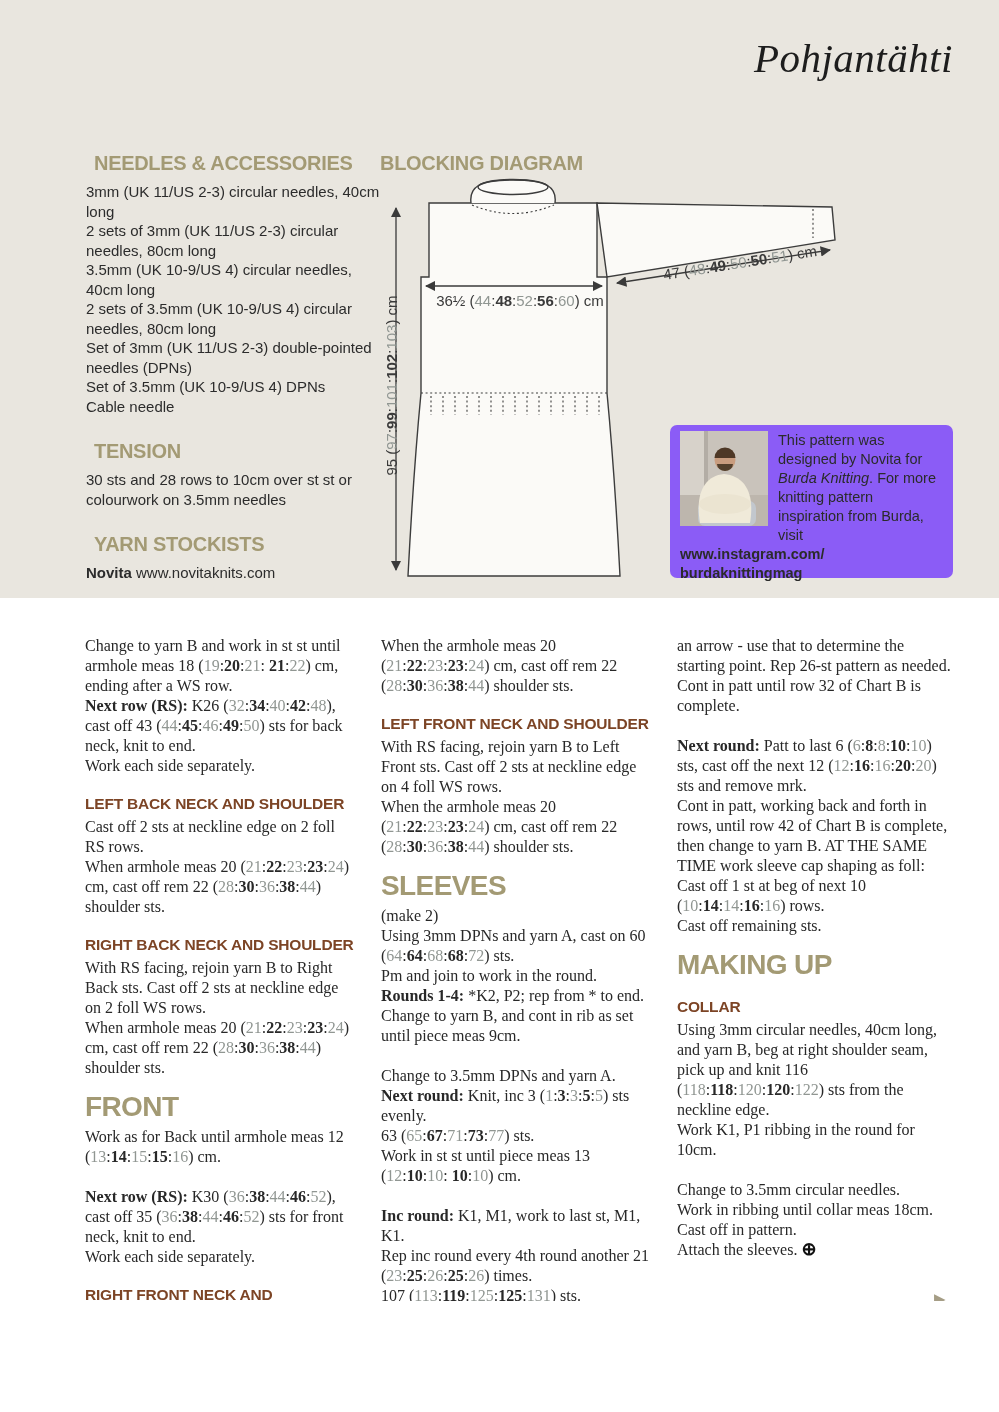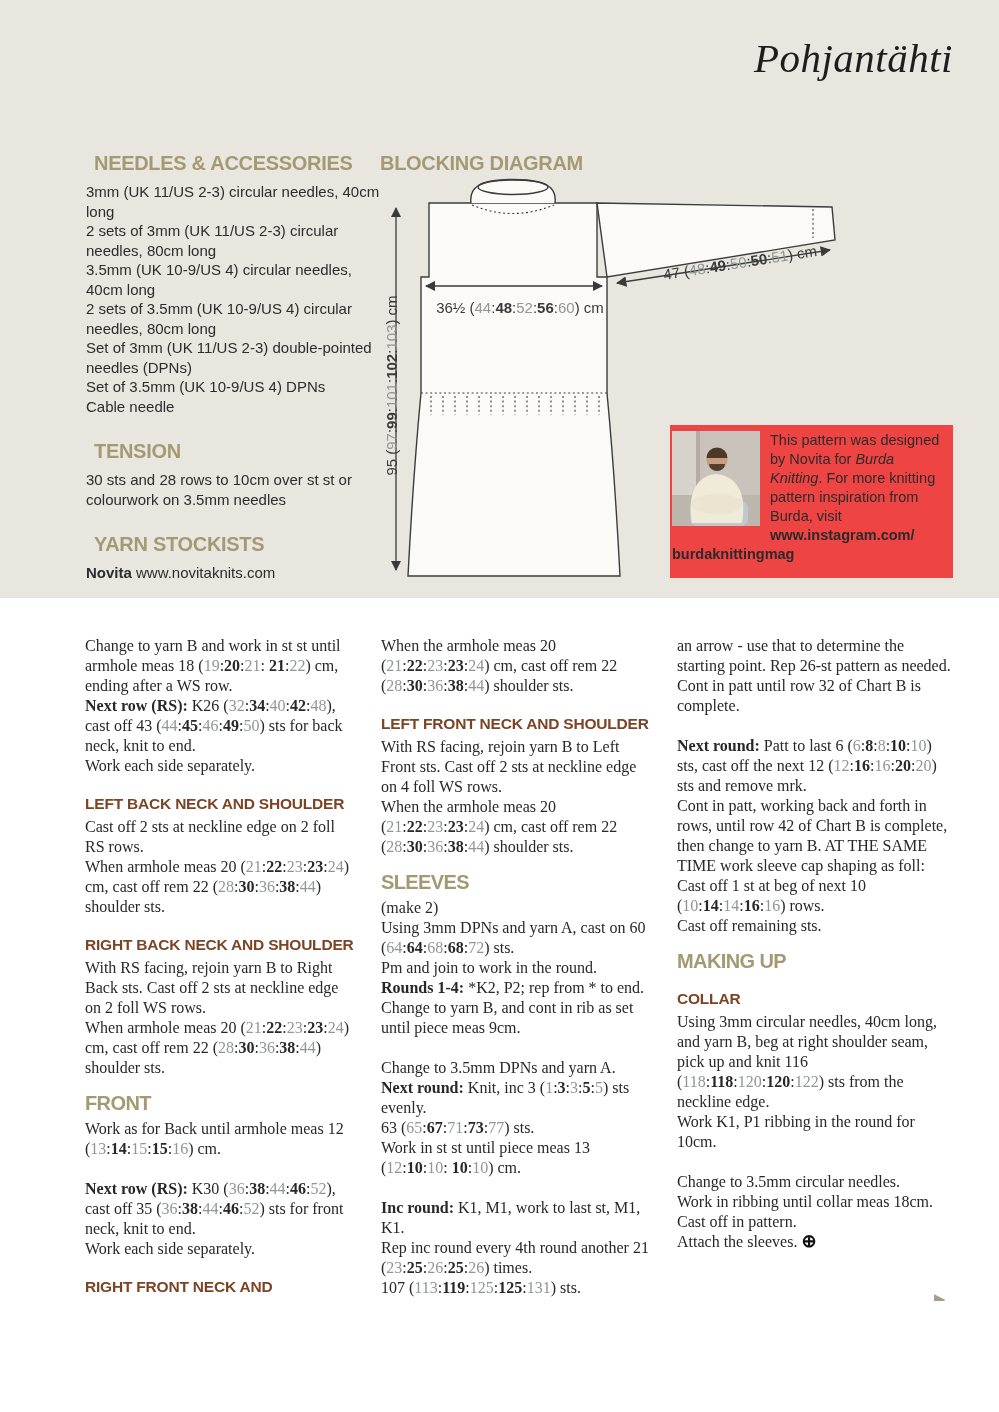--- a/index.html
+++ b/index.html
@@ -13,37 +13,37 @@
   .tanhead{font-family:"Liberation Sans",sans-serif;font-weight:700;font-size:20px;
            letter-spacing:-0.3px;color:#a39a74;margin:0 0 7px 8px;}
   .info h2{margin-top:24px;}
   .info h2:first-child{margin-top:0;}
   .info-line{font-family:"Liberation Sans",sans-serif;font-size:15px;line-height:19.5px;color:#2c2c2c;}
   
   .diagramhead{position:absolute;left:380px;top:152px;margin:0;}
   .bdsvg{position:absolute;left:365px;top:178px;}
   .dlabel{position:absolute;font-family:"Liberation Sans",sans-serif;font-size:15px;color:#3a3a3a;
           text-align:center;white-space:nowrap;}
-  .dlabel-width{left:425px;top:299px;width:190px;text-align:center;}
+  .dlabel-width{left:425px;top:292px;width:190px;text-align:center;}
   .dlabel-sleeve{left:642px;top:254px;width:196px;transform:rotate(-9deg);}
   .dlabel-height{left:296px;top:377px;width:190px;transform:rotate(-90deg);}
   
-  .designer{position:absolute;left:670px;top:425px;width:283px;height:153px;background:#ef4444;
-            padding:6px 10px 8px 2px;box-sizing:border-box;
-            font-family:"Liberation Sans",sans-serif;font-size:14.5px;line-height:19px;color:#2b2b2b;}
+  .designer{position:absolute;left:670px;top:425px;width:283px;height:153px;background:#8b5cf6;
+            padding:6px 10px 8px 10px;box-sizing:border-box;
+            font-family:"Liberation Sans",sans-serif;font-size:14.5px;line-height:19px;color:#2b2b2b;border-radius:7px;}
   .photo{float:left;width:88px;height:95px;margin:0 10px 3px 0;overflow:hidden;}
   
   .cols{position:absolute;left:85px;top:636px;width:869px;display:grid;
         grid-template-columns:272px 272px 276px;column-gap:24px;}
   .col{font-size:16px;line-height:20px;}
   .p{margin:0;}
   .vgap{height:20px;}
   .subhead{font-family:"Liberation Sans",sans-serif;font-weight:700;font-size:15.5px;
            letter-spacing:-0.2px;color:#7c4425;margin:18px 0 3px 0;}
-  .bighead{font-family:"Liberation Sans",sans-serif;font-weight:700;font-size:20px;line-height:1;
+  .bighead{font-family:"Liberation Sans",sans-serif;font-weight:700;font-size:28px;line-height:1;
            letter-spacing:-0.6px;color:#a39a74;margin:15px 0 6px 0;}
   
   .rt-b{font-weight:700;}
   .rt-g{color:#909692;}
   .rt-i{font-style:italic;}
   .rt-m{font-weight:700;font-size:18px;line-height:1;color:#111;}
   
   .footer{position:absolute;left:0;top:1346px;width:999px;text-align:center;
           font-family:"Liberation Serif",serif;font-style:italic;font-weight:700;
           font-size:17px;color:#1c1c1c;}

